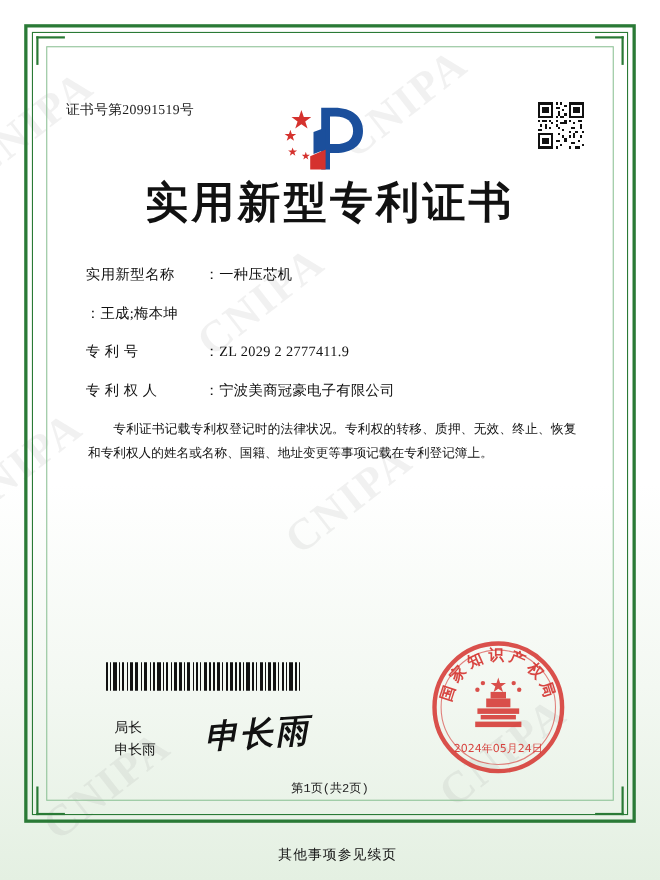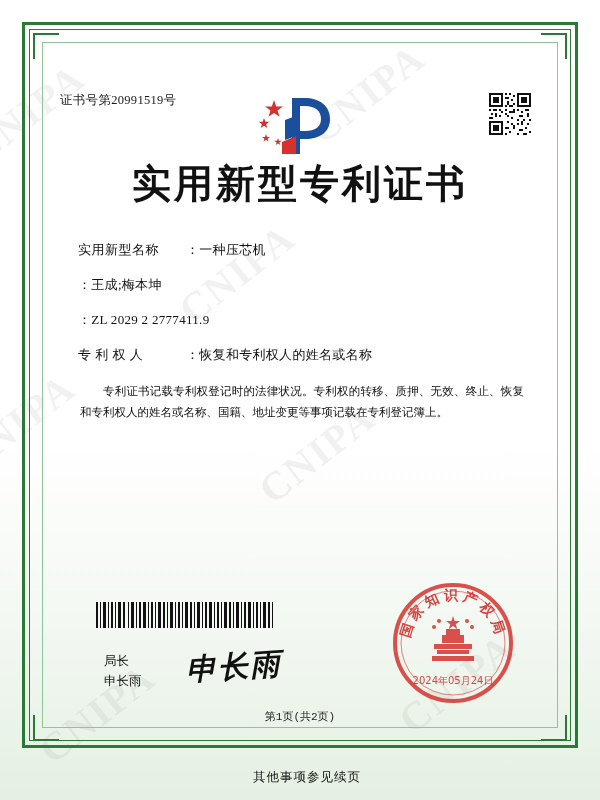--- a/index.html
+++ b/index.html
@@ -363,30 +363,31 @@
         </div>
       </div>
 
       <div class="field-row">
         <div class="field-value">
           <span>：</span><span>王成;梅本坤</span>
         </div>
       </div>
 
       <div class="field-row">
+        <div class="field-label spread">专 利 号</div>
         <div class="field-value">
           <span>：</span><span>ZL 2029 2 2777411.9</span>
         </div>
       </div>
 
 
       <div class="field-row">
         <div class="field-label spread">专 利 权 人</div>
         <div class="field-value">
-          <span>：</span><span>恢复和专利权人的姓名或名称</span>
+          <span>：</span><span>宁波美商冠豪电子有限公司</span>
         </div>
       </div>
 
 
 
     </div>
 
     <div class="paras">
       <p class="para">专利证书记载专利权登记时的法律状况。专利权的转移、质押、无效、终止、恢复和专利权人的姓名或名称、国籍、地址变更等事项记载在专利登记簿上。</p>
     </div>

